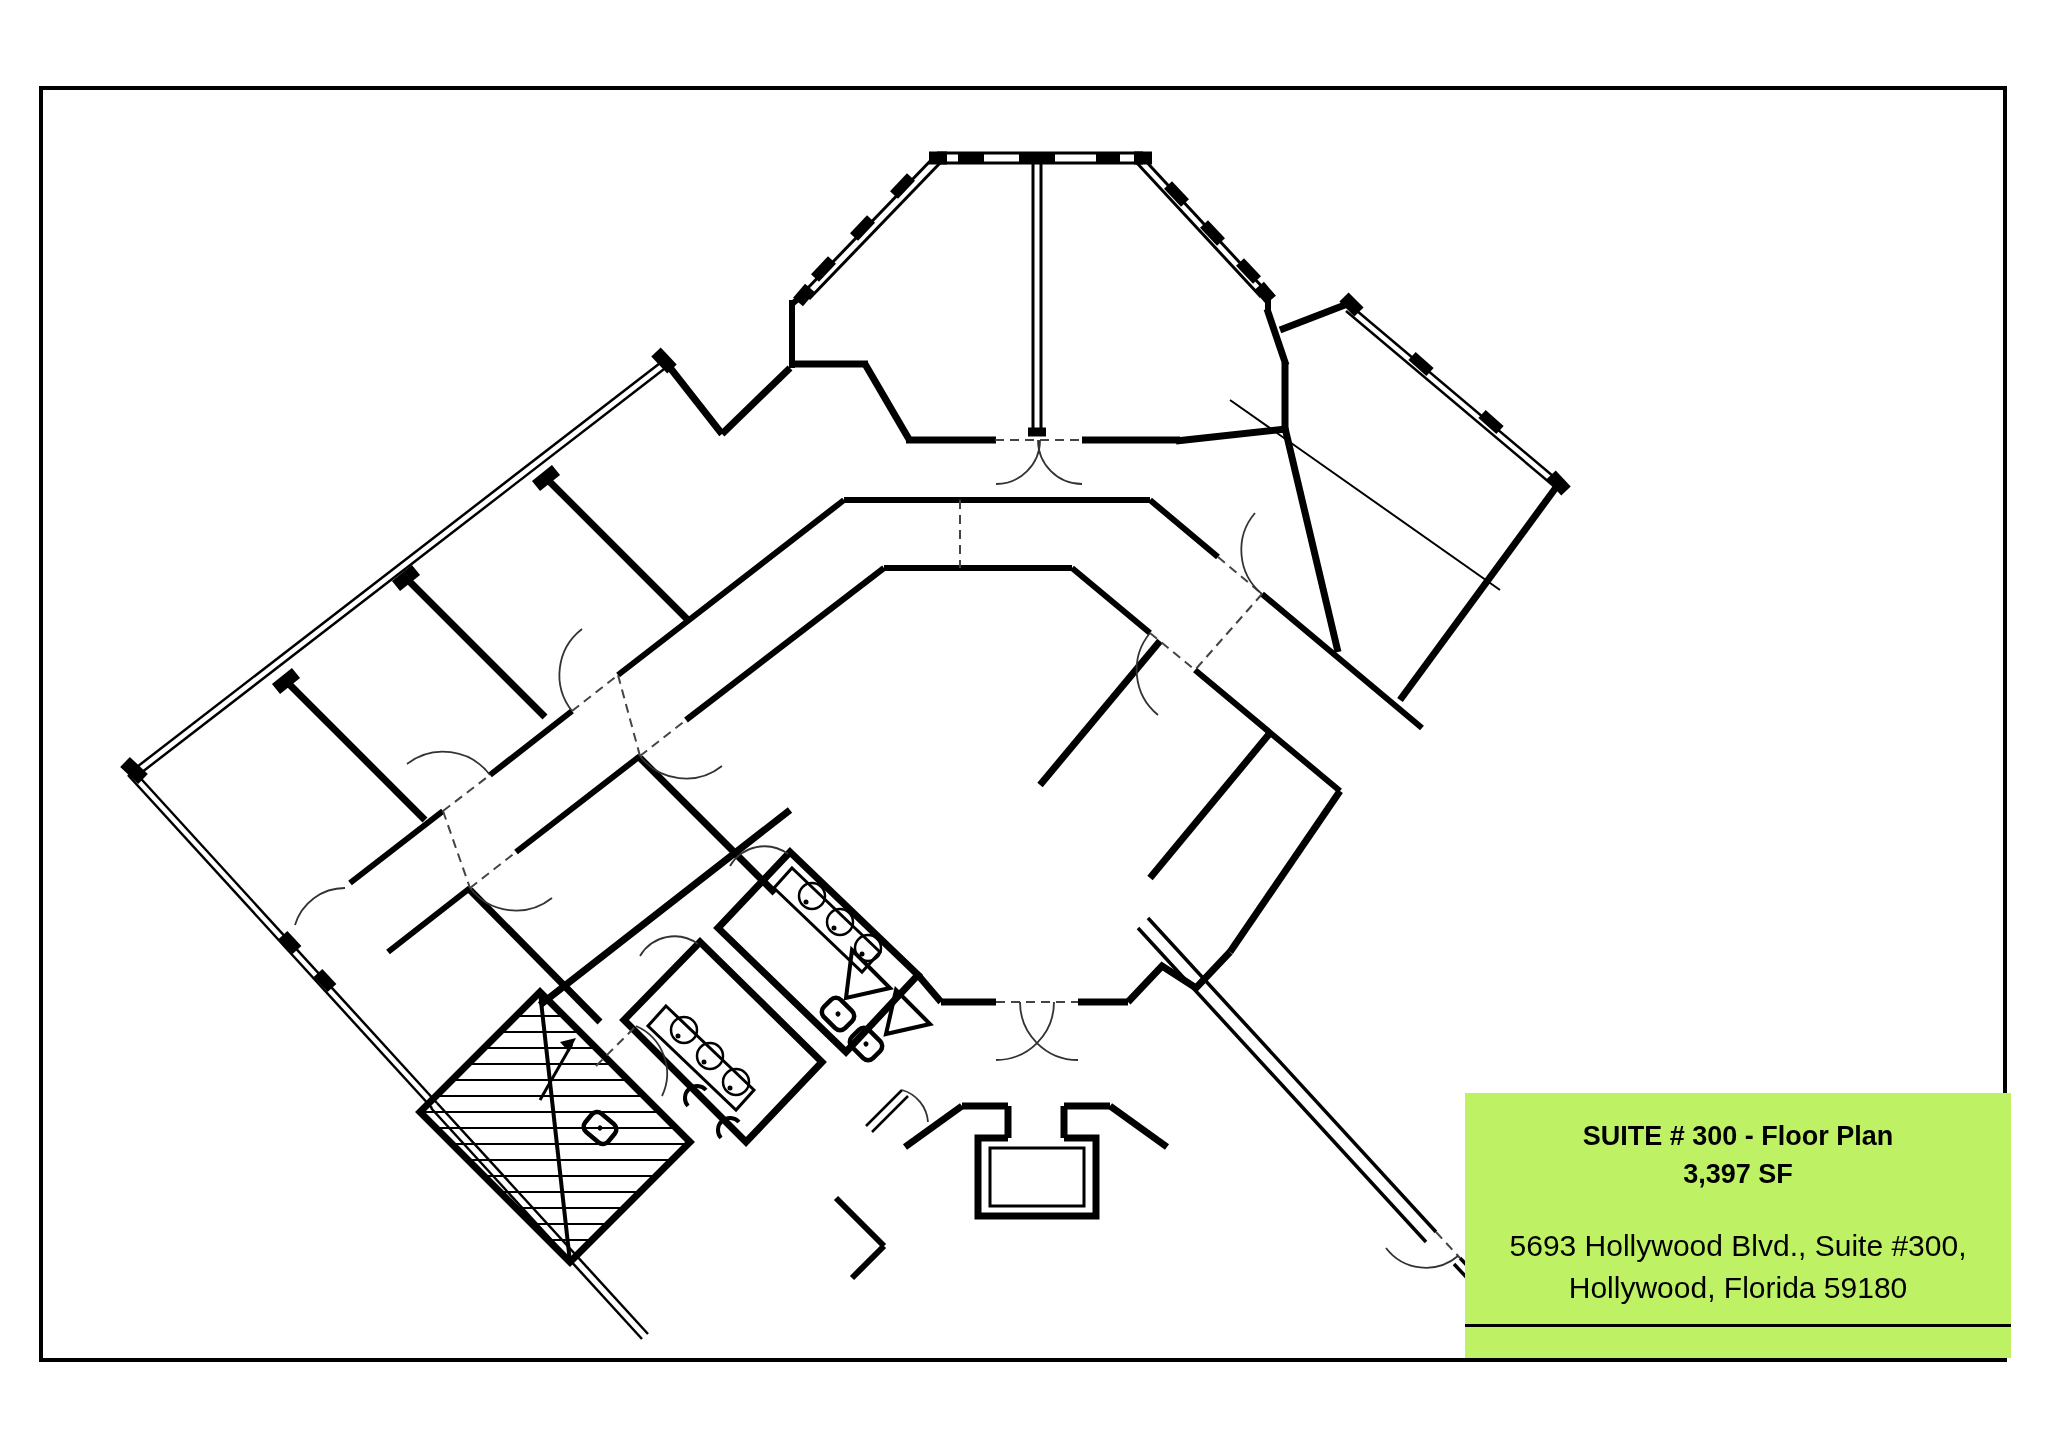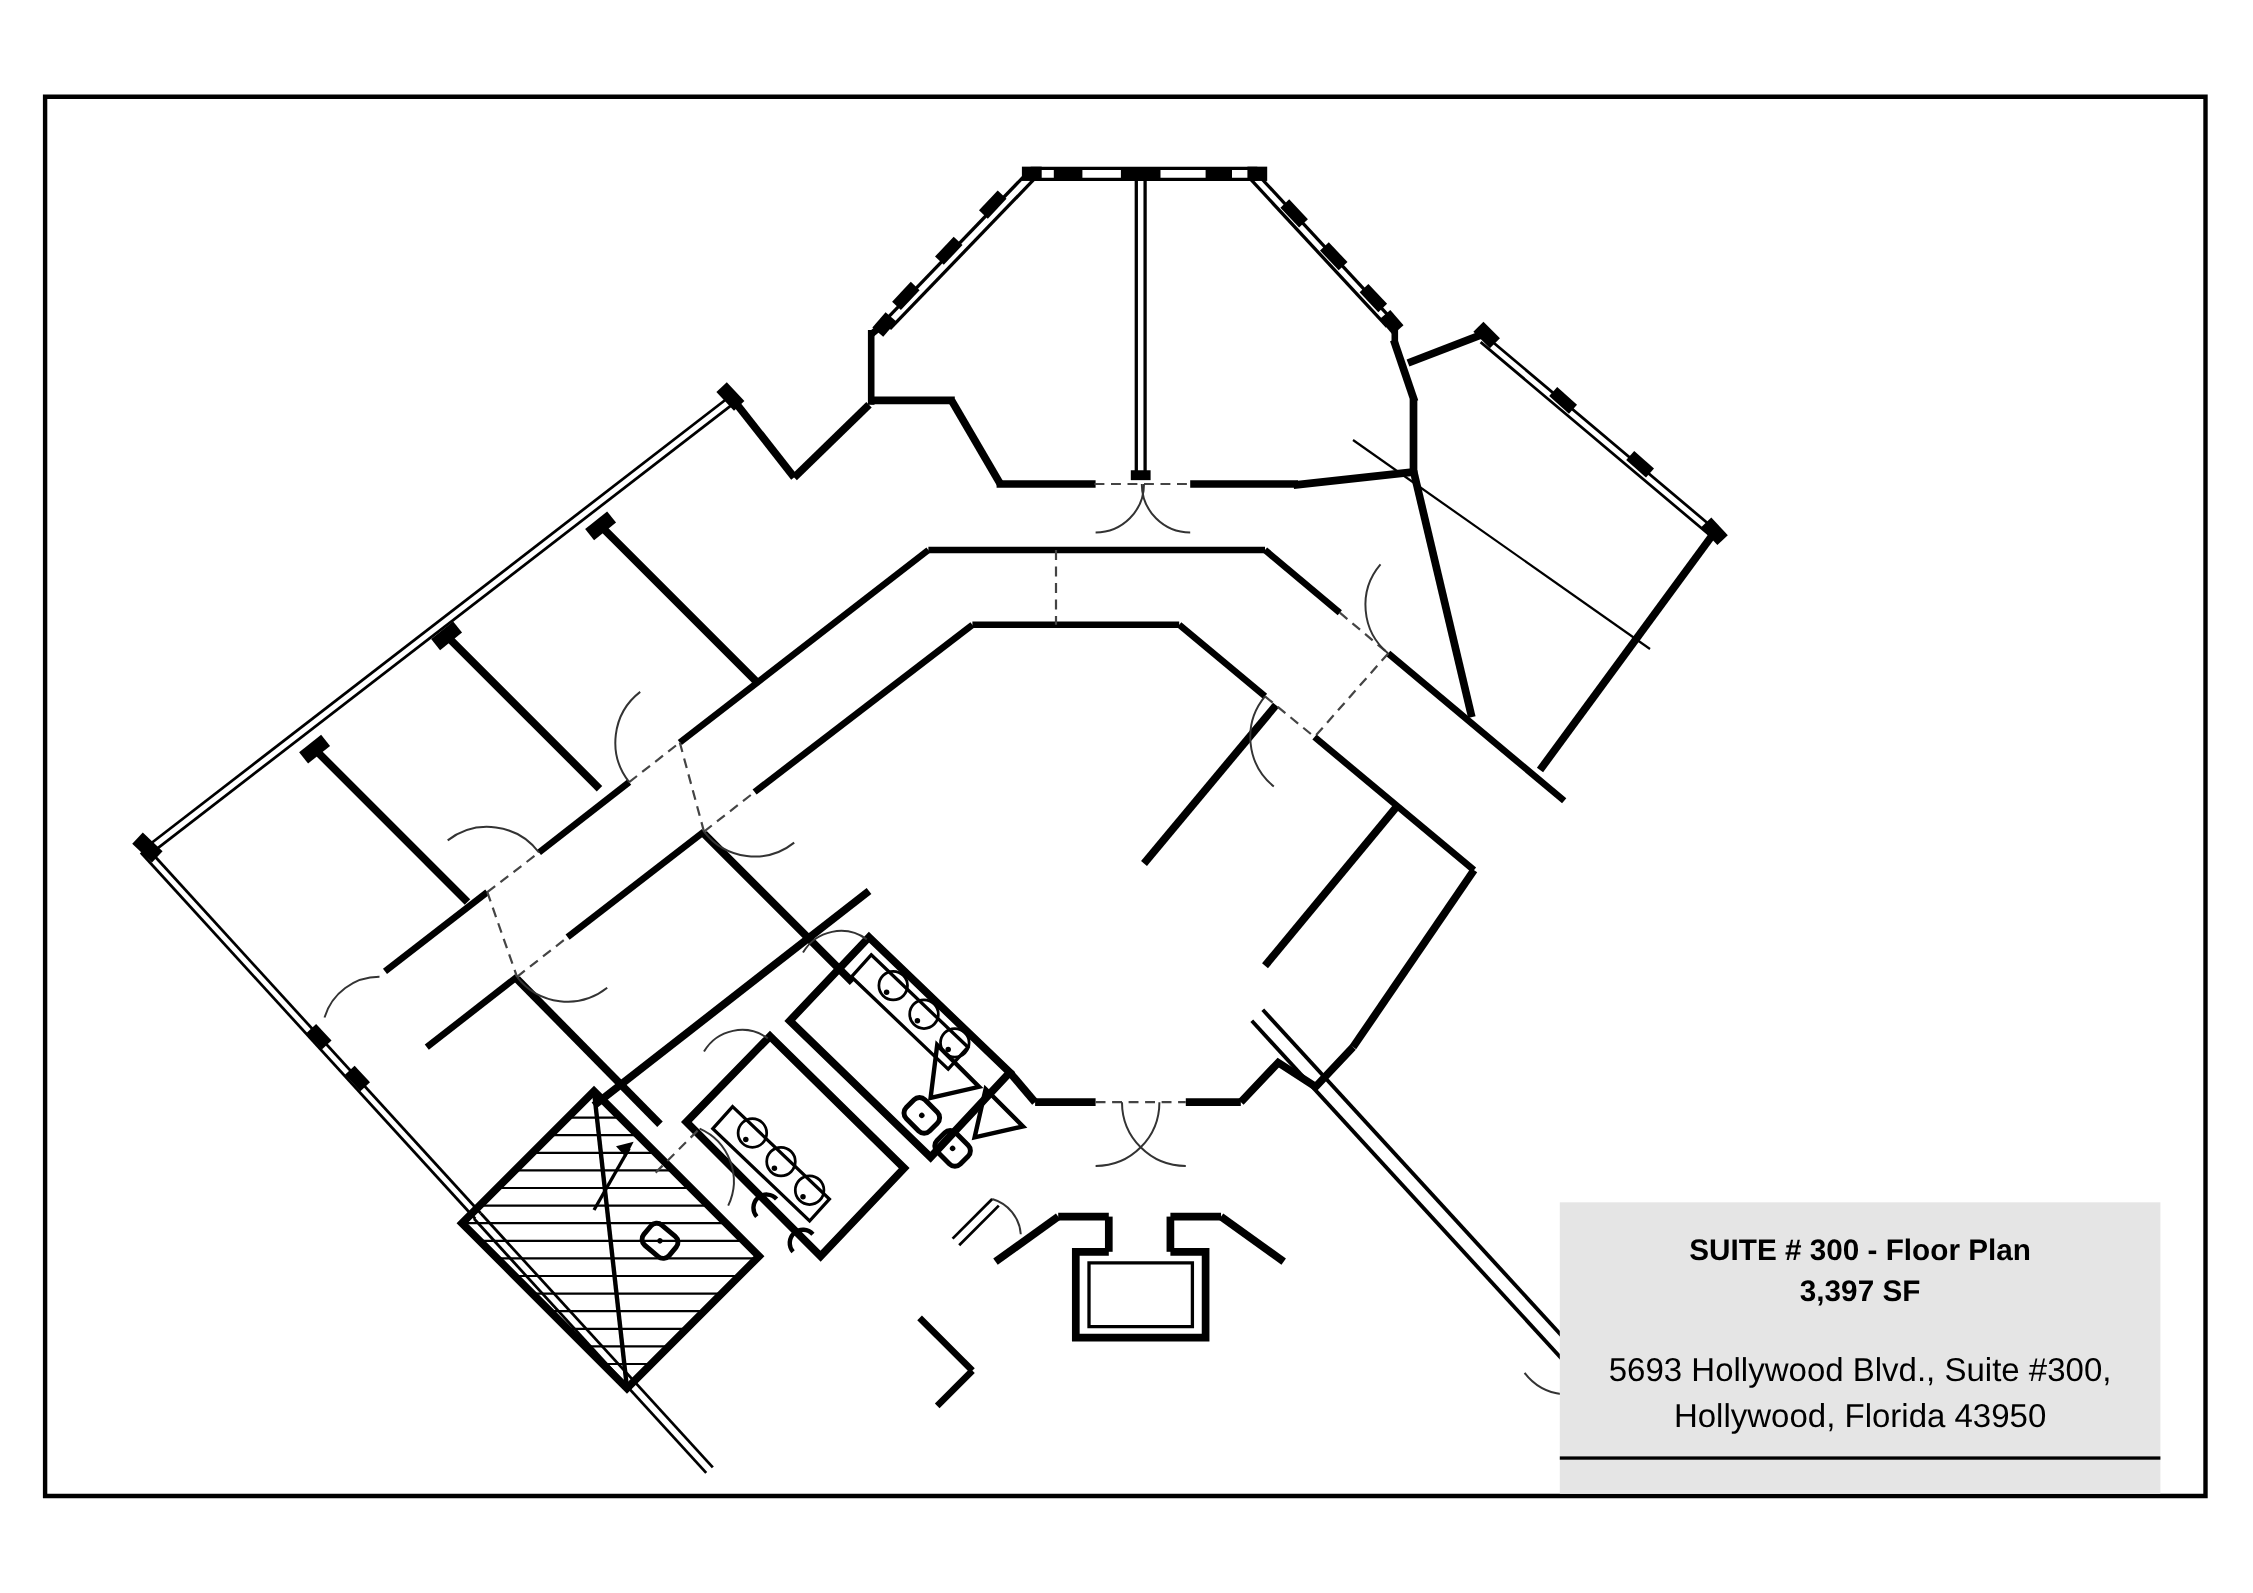--- a/index.html
+++ b/index.html
@@ -1,20 +1,20 @@
 <!DOCTYPE html>
 <html><head>
 <meta charset="utf-8">
 <style>
   html,body{margin:0;padding:0;background:#fff;}
   #sheet{position:relative;width:2048px;height:1448px;background:#fff;overflow:hidden;
          font-family:"Liberation Sans", sans-serif;}
   #plan-svg{position:absolute;left:0;top:0;width:2048px;height:1448px;}
-  #title-block{position:absolute;left:1418px;top:1093px;width:546px;height:265px;
-ial               border:3px solid #000;box-sizing:border-box;background:#e5e5e5;}
+  #title-block{position:absolute;left:1465px;top:1093px;width:546px;height:265px;
+ial               border:3px solid #000;box-sizing:border-box;background:#bef264;}
   #title-block .inner{position:absolute;left:0;top:0;right:0;height:234px;
                border-bottom:3px solid #000;box-sizing:border-box;text-align:center;}
   .tb-title{margin-top:24px;font-weight:bold;font-size:27px;line-height:38px;color:#000;}
   .tb-title div{white-space:nowrap;}
   .tb-addr{margin-top:32px;font-size:30px;line-height:42px;color:#000;}
   .tb-addr div{white-space:nowrap;}
 </style>
 </head>
 <body>
 
@@ -211,17 +211,17 @@
     </svg>
 
   <div id="title-block">
     <div class="inner">
       <div class="tb-title">
         <div>SUITE # 300 - Floor Plan</div>
         <div>3,397 SF</div>
       </div>
       <div class="tb-addr">
         <div>5693 Hollywood Blvd., Suite #300,</div>
-        <div>Hollywood, Florida 43950</div>
+        <div>Hollywood, Florida 59180</div>
       </div>
     </div>
   </div>
 </div>
 
 </body></html>

